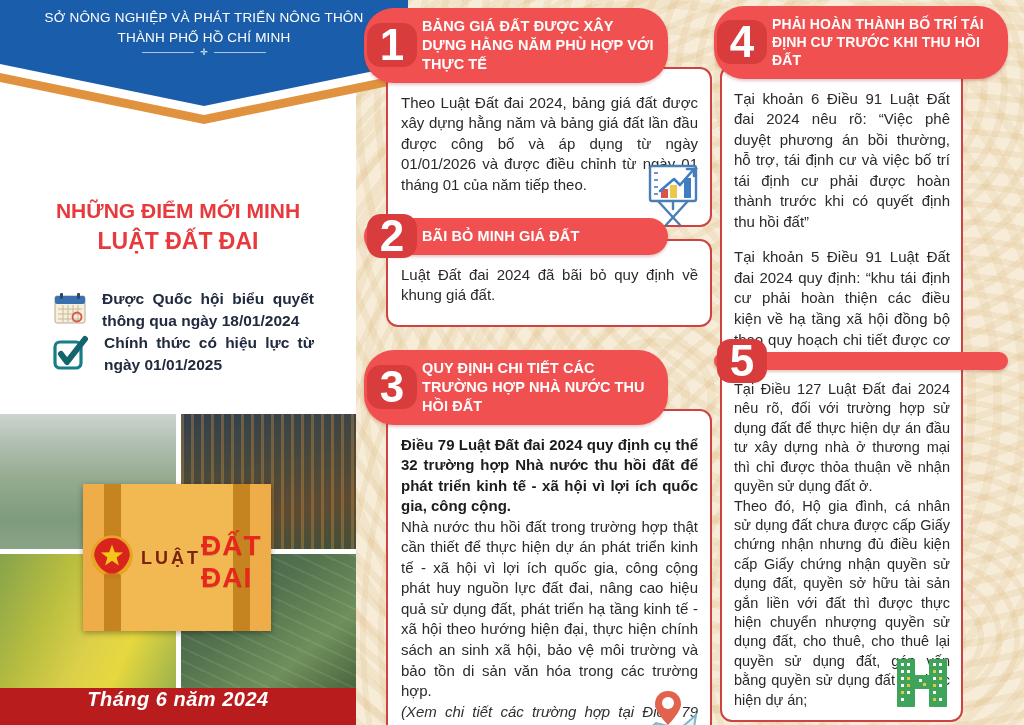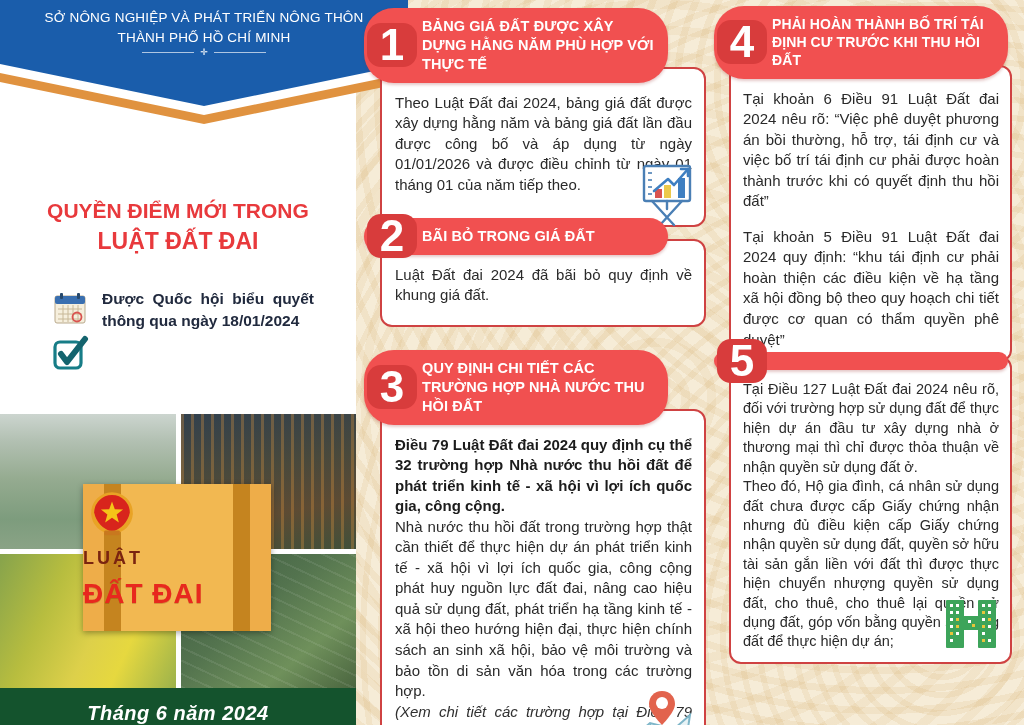--- a/index.html
+++ b/index.html
@@ -49,44 +49,44 @@
   .ph-night{background:
       repeating-linear-gradient(90deg, rgba(233,156,64,.30) 0 3px, rgba(0,0,0,0) 3px 10px),
       linear-gradient(170deg,#31404d 0%,#49493c 40%,#5d4b33 70%,#41503a 100%)}
   .ph-rice{background:linear-gradient(115deg,#86a34c 0%,#b7bd3f 30%,#ddd04a 55%,#e6d83f 72%,#9cb24b 100%)}
   .ph-plan{background:
       repeating-linear-gradient(25deg, rgba(255,255,255,.08) 0 2px, rgba(0,0,0,0) 2px 12px),
       linear-gradient(140deg,#3d5a41 0%,#53734e 42%,#6f905b 72%,#4a653f 100%)}
 
   .book{position:absolute;left:83px;top:484px;width:188px;height:147px;z-index:2;
     background:linear-gradient(90deg,#eead49 0 11%,#c5841f 11% 20%,#f2b851 20% 80%,#c5841f 80% 89%,#eead49 89% 100%);
-    box-shadow:0 2px 6px rgba(0,0,0,.35);display:flex;flex-direction:column;align-items:flex-start}
+    box-shadow:0 2px 6px rgba(0,0,0,.35);display:flex;align-items:center}
   .book .bl1{font-size:18px;font-weight:bold;color:#7a2410;letter-spacing:3px;margin-top:2px}
   .book .bl2{font-size:28px;font-weight:bold;color:#e8281e;letter-spacing:1px;margin-top:9px;text-shadow:0 1px 0 rgba(120,30,0,.25)}
 
-  .side-footer{position:absolute;left:0;top:688px;width:356px;height:37px;background:#14532d;
-    display:flex;align-items:flex-end;justify-content:center}
+  .side-footer{position:absolute;left:0;top:688px;width:356px;height:37px;background:#b91c1c;
+    display:flex;align-items:flex-start;justify-content:center}
   .side-footer span{color:#fff;font-size:20px;font-weight:bold;font-style:italic;letter-spacing:.5px}
 
   
   .card{position:absolute;z-index:1}
   .pill{position:relative;z-index:3;background:#f15050;border-radius:30px;color:#fff;font-weight:bold;
     padding:9px 12px 9px 58px;box-sizing:border-box;font-size:14.5px;line-height:1.3;letter-spacing:.1px;
     box-shadow:0 2px 3px rgba(150,40,40,.25)}
   .badge{position:absolute;left:3px;top:50%;transform:translateY(-50%);width:50px;background:#d83c3c;
     border-radius:14px;color:#fff;font-weight:bold;display:flex;align-items:center;justify-content:center;
     font-size:44px;line-height:1}
   .bodybox{position:relative;z-index:2;background:#fff;border:2.5px solid #cf4242;border-radius:12px;
     color:#2a2a2a;font-size:15px;line-height:1.37;text-align:justify;box-sizing:border-box}
   .mid{width:342px}
   .mid .pill{width:304px}
-  .mid .bodybox{margin-left:16px;width:326px;padding:24px 12px 10px 13px;margin-top:-16px}
+  .mid .bodybox{margin-left:22px;width:326px;padding:24px 12px 10px 13px;margin-top:-16px}
   .right{width:302px}
   .right .pill{width:294px;font-size:14px}
-  .right .bodybox{margin-left:15px;width:283px;padding:22px 11px 10px 12px;margin-top:-14px}
+  .right .bodybox{margin-left:6px;width:243px;padding:22px 11px 10px 12px;margin-top:-14px}
   .lead{font-weight:bold;color:#1c1c1c}
   .note{font-style:italic;color:#303030}
   .bodybox p{margin:0}
   .gap-top{margin-top:15px !important}
   .corner-icon{position:absolute}
 
   #card1{left:364px;top:8px}
   #card1 .bodybox{min-height:160px}
   #card2{left:364px;top:218px}
   #card2 .bodybox{min-height:88px}
@@ -117,21 +117,21 @@
       <div class="l2">THÀNH PHỐ HỒ CHÍ MINH</div>
       <div class="ribbon-div">
         <span class="bar"></span>
           <span class="glyph">✛</span>
           <span class="bar"></span>
       </div>
     </div>
   </div>
 
   <div class="side-title">
-    <div class="t1">QUYỀN ĐIỂM MỚI TRONG</div>
+    <div class="t1">NHỮNG ĐIỂM MỚI MINH</div>
     <div class="t2">LUẬT ĐẤT ĐAI</div>
   </div>
 
   <div class="bullets">
     <div class="bullet">
       <span>
         <svg width="36" height="36" viewBox="0 0 36 36">
           <rect x="3" y="6" width="30" height="27" rx="2" fill="#f6efdd" stroke="#b9a98c" stroke-width="1"></rect>
           <rect x="3" y="6" width="30" height="8" rx="2" fill="#3a6fb0"></rect>
           <rect x="8" y="3" width="3" height="6" rx="1" fill="#27496d"></rect>
@@ -150,20 +150,21 @@
       </span>
       <span class="txt">Được Quốc hội biểu quyết thông qua ngày 18/01/2024</span>
     </div>
     <div class="bullet">
       <span>
         <svg width="38" height="38" viewBox="0 0 38 38">
           <rect x="3" y="8" width="26" height="26" rx="5" fill="#fff" stroke="#177d87" stroke-width="3.2"></rect>
           <path d="M9 20 L15 28 L33 5" fill="none" stroke="#14646e" stroke-width="6" stroke-linecap="round" stroke-linejoin="round"></path>
         </svg>
       </span>
+      <span class="txt">Chính thức có hiệu lực từ ngày 01/01/2025</span>
     </div>
   </div>
 
   <div class="collage">
     <div class="ph ph-city"></div>
     <div class="ph ph-night"></div>
     <div class="ph ph-rice"></div>
     <div class="ph ph-plan"></div>
   </div>
 
@@ -212,21 +213,21 @@
             <line x1="31" y1="40" x2="31" y2="48"></line>
         </g>
       </svg>
     </span>
   </div>
 </div>
 
 <div class="card mid" id="card2">
   <div class="pill">
     <span class="badge">2</span>
-    <span>BÃI BỎ TRONG GIÁ ĐẤT</span>
+    <span>BÃI BỎ MINH GIÁ ĐẤT</span>
   </div>
   <div class="bodybox">
     <p>Luật Đất đai 2024 đã bãi bỏ quy định về khung giá đất.</p>
   </div>
 </div>
 
 <div class="card mid" id="card3">
   <div class="pill">
     <span class="badge">3</span>
     <span>QUY ĐỊNH CHI TIẾT CÁC TRƯỜNG HỢP NHÀ NƯỚC THU HỒI ĐẤT</span>

